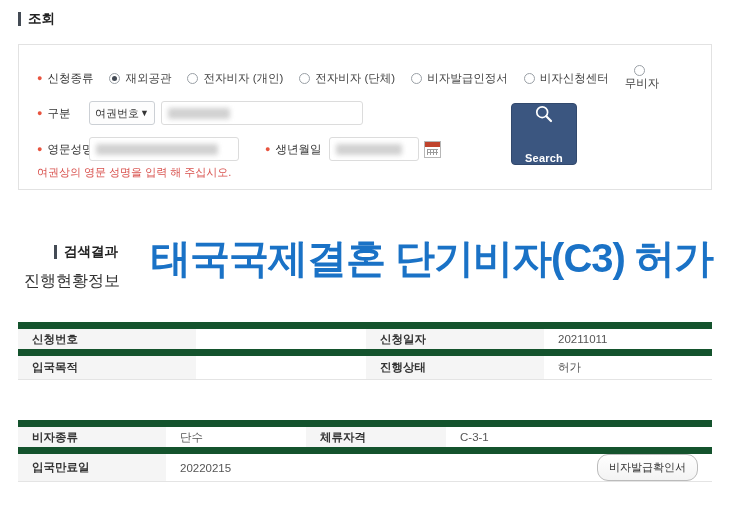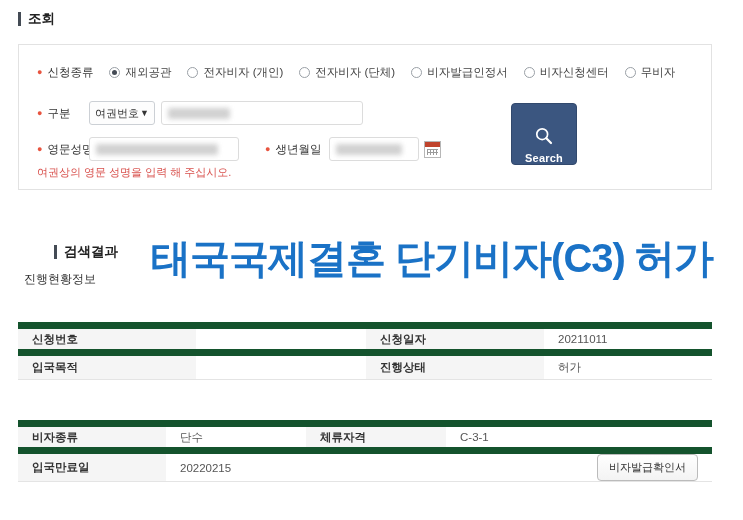--- a/index.html
+++ b/index.html
@@ -78,21 +78,21 @@
   .radio-row .field-label { margin-right: 16px; }
 
   .radio-opt {
     display: inline-flex;
     align-items: center;
     margin-right: 16px;
     font-size: 11.5px;
     color: #444444;
     white-space: nowrap;
   }
-  .radio-opt:last-child { margin-right: 0; }
+  .radio-opt:last-child { margin-right: 0; flex-direction: column; }
   .radio-mark {
     width: 11px;
     height: 11px;
     border: 1px solid #9aa0a6;
     border-radius: 50%;
     margin-right: 5px;
     background: #ffffff;
     box-sizing: border-box;
     display: inline-block;
     position: relative;
@@ -221,21 +221,21 @@
     top: 58px;
     width: 66px;
     height: 62px;
     background: #3b5680;
     border: 1px solid #32496d;
     border-radius: 4px;
     color: #ffffff;
     display: flex;
     flex-direction: column;
     align-items: center;
-    justify-content: flex-end;
+    justify-content: space-between;
     cursor: pointer;
     box-sizing: border-box;
   }
   .search-btn .mag { margin-bottom: 2px; }
   .search-btn .lbl {
     font-size: 11px;
     font-weight: bold;
     letter-spacing: .2px;
   }
 
@@ -243,21 +243,21 @@
   #head-result {
     position: absolute;
     left: 18px;
     top: 243px;
     margin-left: 36px;
   }
   #sub-result {
     position: absolute;
     left: 24px;
     top: 271px;
-    font-size: 12px;
+    font-size: 16px;
     color: #333333;
   }
 
   .overlay-title {
     position: absolute;
     left: 128px;
     top: 231px;
     font-size: 40px;
     font-weight: bold;
     color: #1a72c6;
@@ -298,21 +298,21 @@
   }
   #table-visa {
     left: 18px;
     top: 420px;
     width: 694px;
   }
 
   .cert-btn {
     display: inline-block;
     border: 1px solid #bbbbbb;
-    border-radius: 4px;
+    border-radius: 11px;
     background: linear-gradient(#ffffff, #f3f3f3);
     font-size: 11px;
     color: #333333;
     padding: 5px 11px;
     cursor: pointer;
     white-space: nowrap;
   }
   .btn-wrap {
     text-align: right;
     padding-right: 10px;

